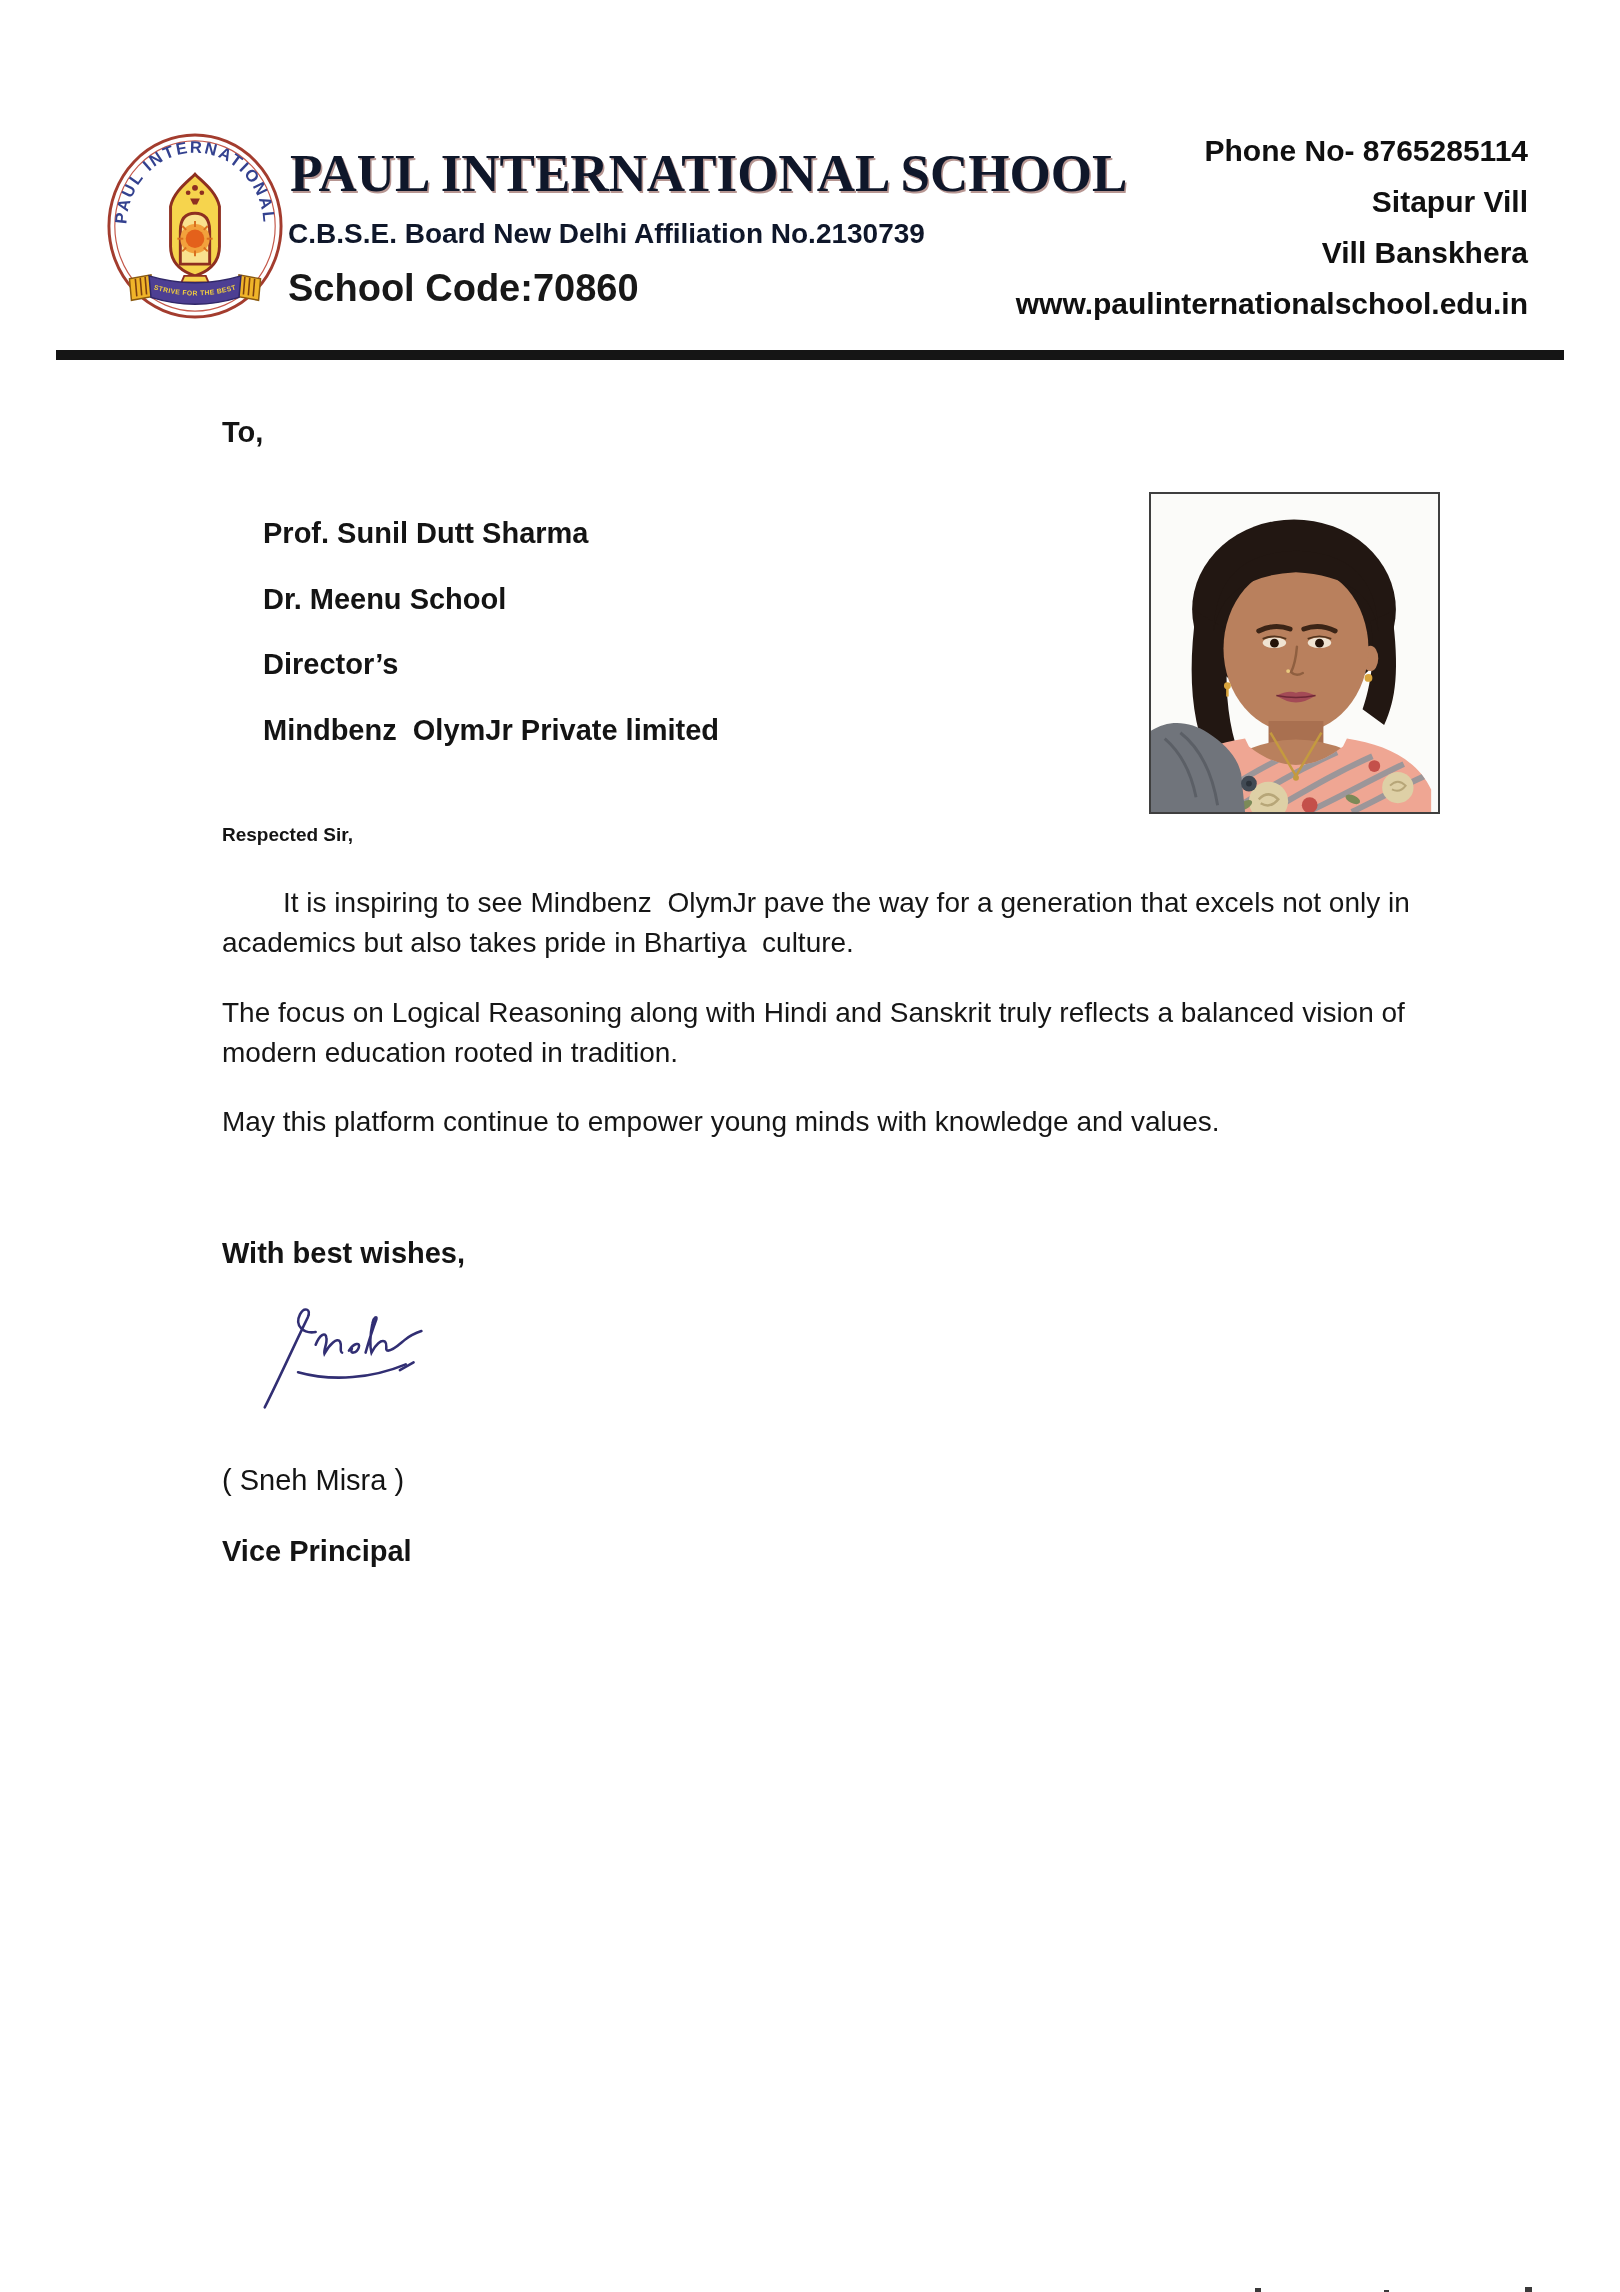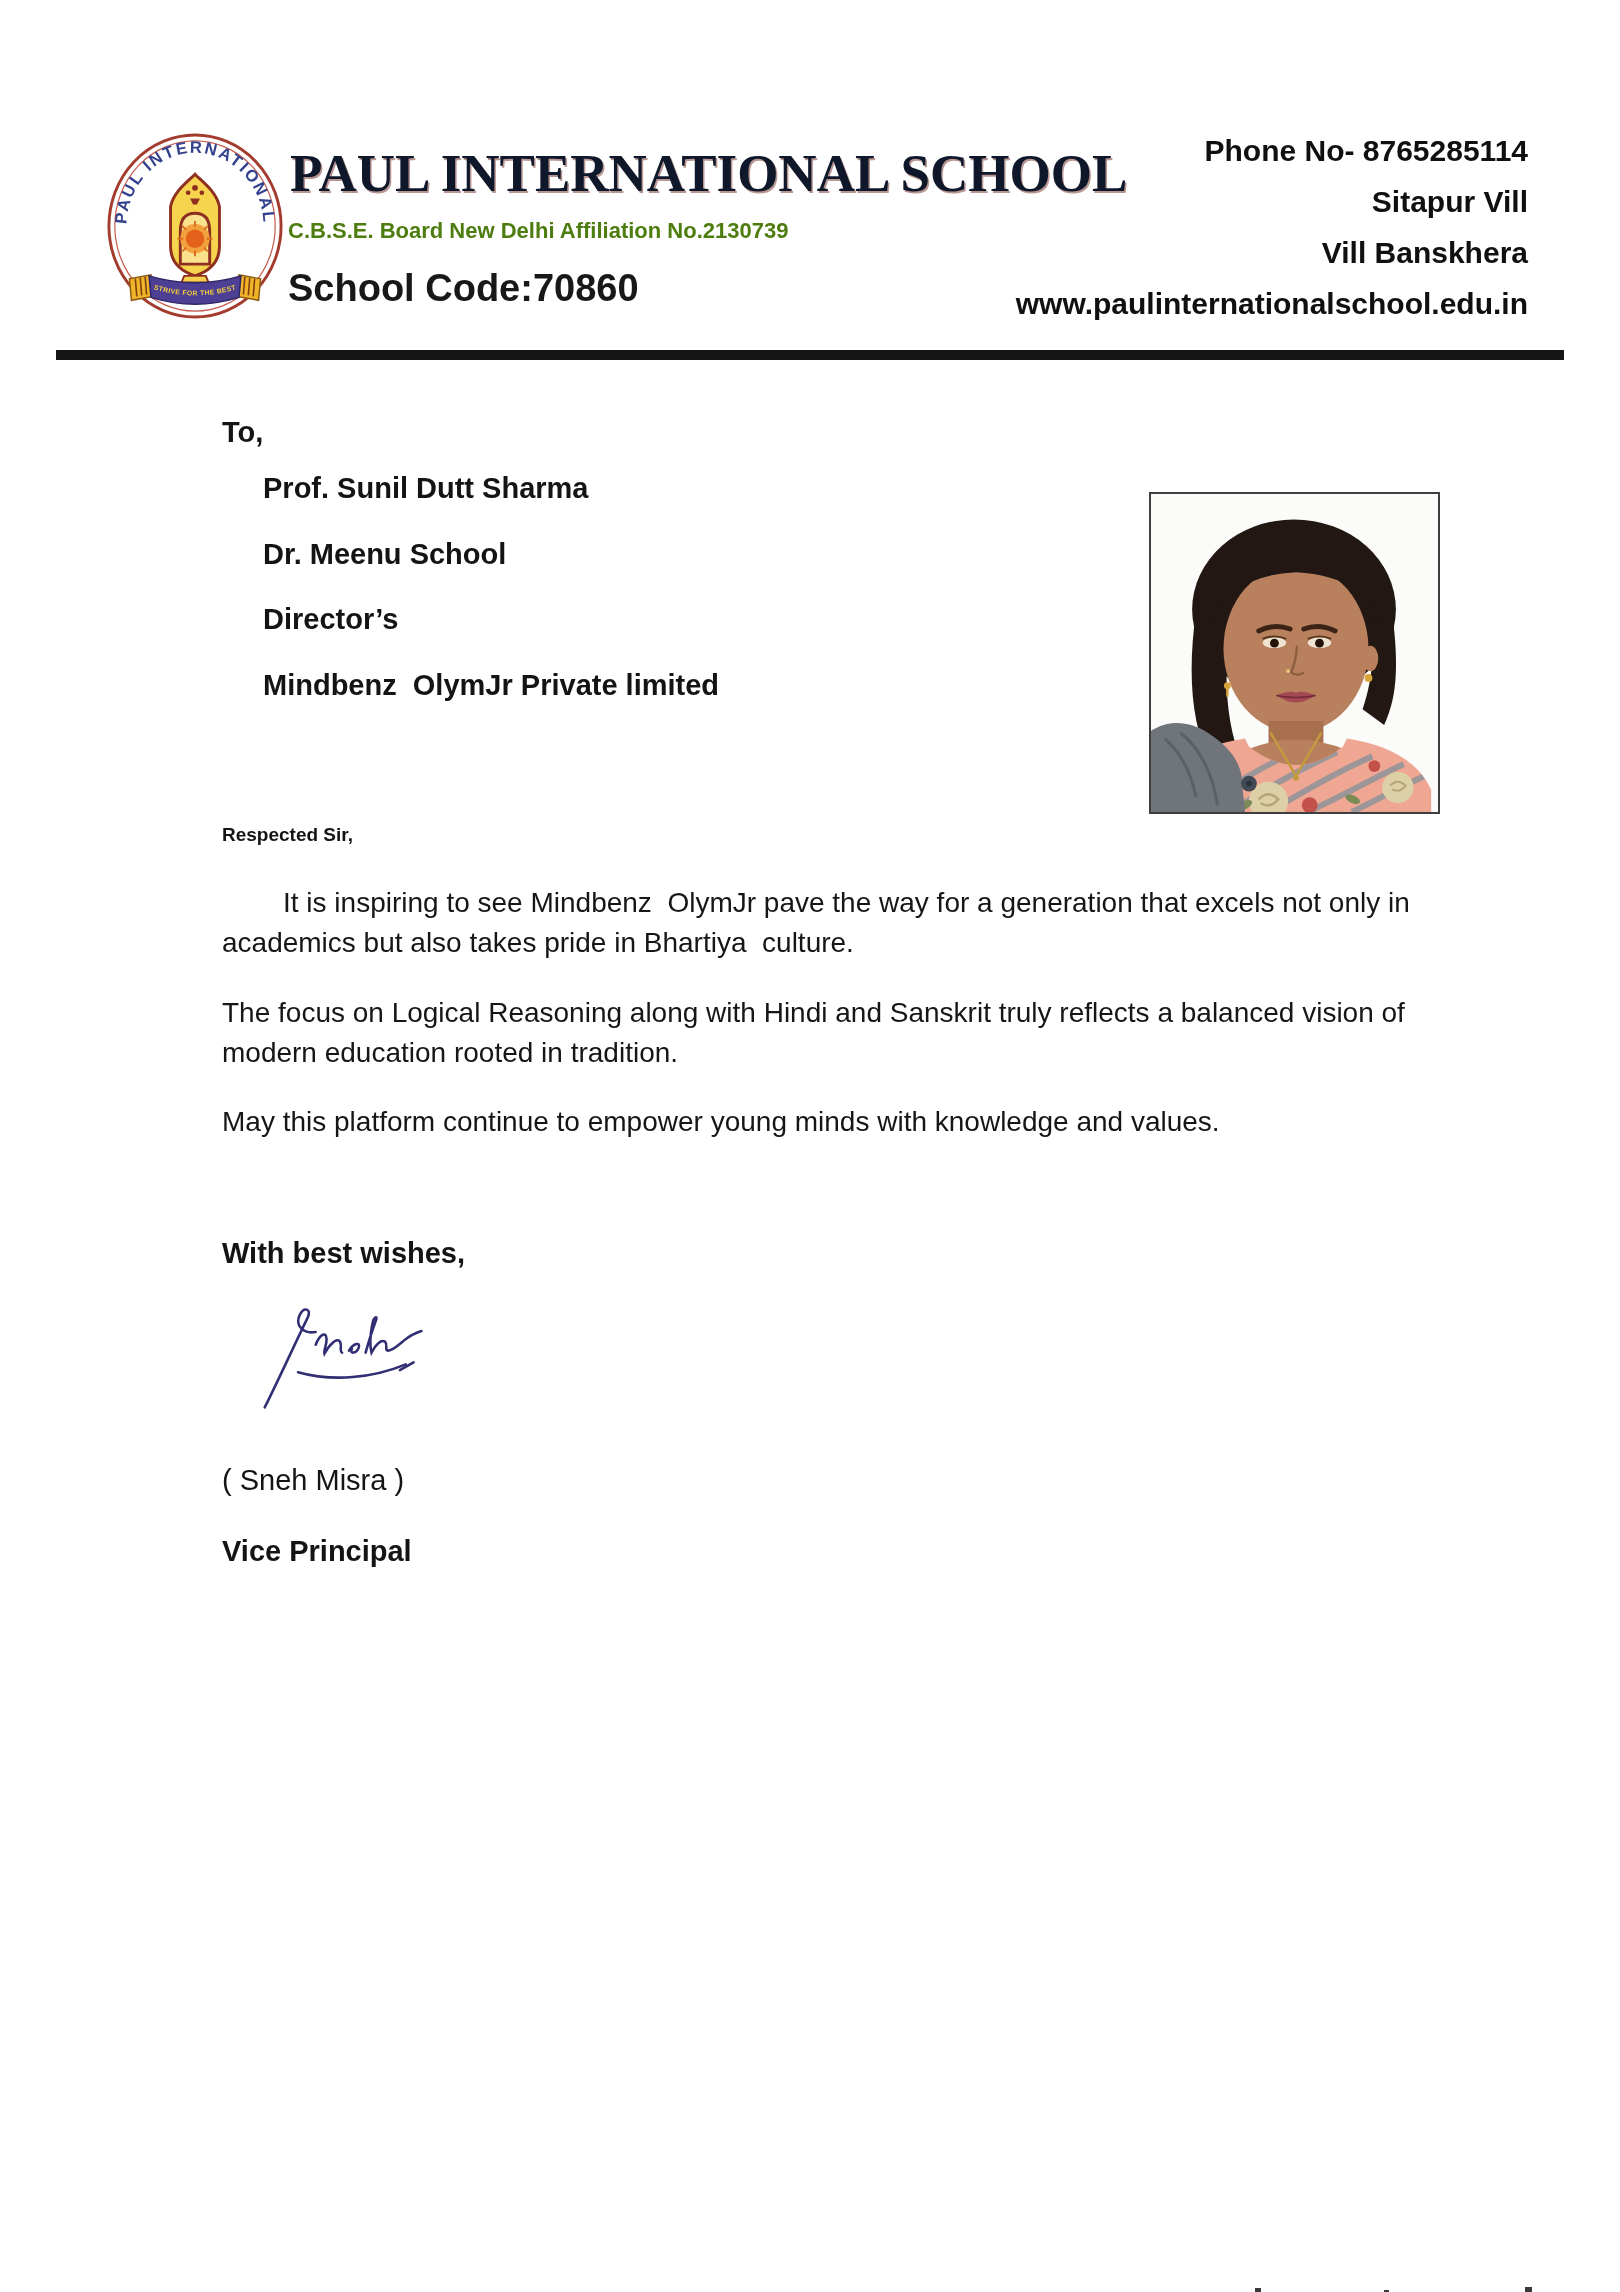--- a/index.html
+++ b/index.html
@@ -9,28 +9,28 @@
     font-family:"Liberation Sans", sans-serif; color:#141414; overflow:hidden;
   }
   
   .logo { position:absolute; left:106px; top:133px; width:178px; height:186px; }
   .school-name {
     position:absolute; left:290px; top:143px;
     font-family:"Liberation Serif", serif; font-weight:bold; font-size:53px;
     color:#0f172a; letter-spacing:0px; white-space:nowrap;
     text-shadow:1.5px 1.5px 0 rgba(96,22,14,0.45);
   }
-  .affiliation { position:absolute; left:288px; top:218px; font-weight:bold; font-size:22px; color:#4d7c0f; white-space:nowrap; }
+  .affiliation { position:absolute; left:288px; top:218px; font-weight:bold; font-size:28px; color:#0f172a; white-space:nowrap; }
   .school-code { position:absolute; left:288px; top:267px; font-weight:bold; font-size:38px; color:#181818; white-space:nowrap; }
   .contact { position:absolute; right:92px; top:125px; text-align:right; font-weight:bold; font-size:30px; line-height:51px; color:#101010; }
   .rule { position:absolute; left:56px; right:56px; top:350px; height:9.8px; background:#151515; }
 
   
   .to-label    { position:absolute; left:222px; top:416px; font-weight:bold; font-size:29px; }
-  .recipients  { position:absolute; left:263px; top:468px; }
+  .recipients  { position:absolute; left:263px; top:513px; }
   .recipient   { font-weight:bold; font-size:29px; line-height:41px; margin-bottom:24.5px; white-space:pre-wrap; }
   .photo-frame { position:absolute; left:1149px; top:492px; width:291px; height:322px; border:2px solid #3f3f3f; background:#ffffff; }
   .photo-frame svg { display:block; width:100%; height:100%; }
   .greeting { position:absolute; left:222px; top:824px; font-weight:bold; font-size:19px; }
   .para { position:absolute; left:222px; width:1259px; font-size:28px; line-height:40px; color:#161616; white-space:pre-wrap; }
   .para-1 { top:883px; text-indent:61px; }
   .para-2 { top:993px; }
   .para-3 { top:1102px; }
   .closing   { position:absolute; left:222px; top:1237px; font-weight:bold; font-size:29px; }
   .signature { position:absolute; left:251px; top:1286px; width:191px; height:142px; }

